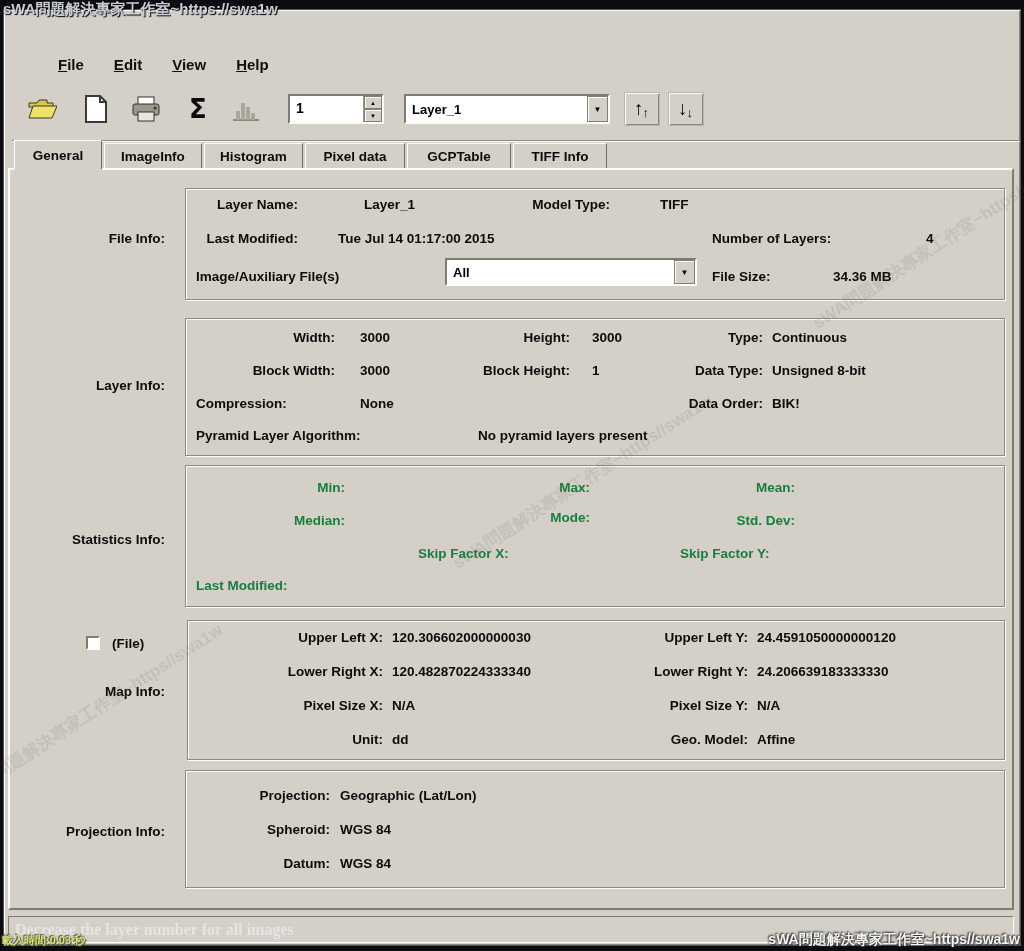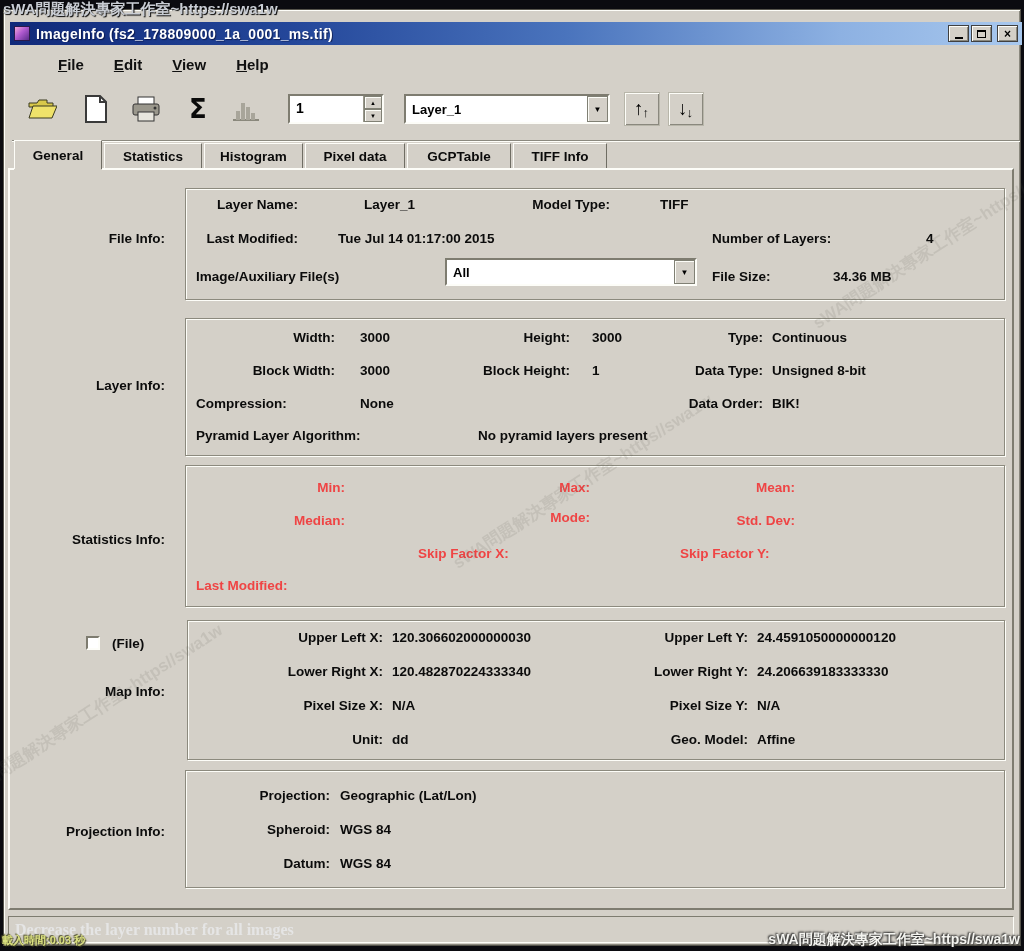--- a/index.html
+++ b/index.html
@@ -102,21 +102,21 @@
     border:2px solid; border-color:#fdfdf8 #7e7c70 #7e7c70 #fdfdf8;
     background:#d4d0c8; z-index:2;
   }
   .gbox {
     position:absolute; border:1px solid #8c8a7e;
     box-shadow:1px 1px 0 #fdfdf8, inset 1px 1px 0 #fdfdf8;
     background:#d4d0c8; z-index:4;
   }
   .lbl { position:absolute; font-size:13.5px; font-weight:700; color:#0b0b0b; white-space:nowrap; z-index:6; }
   .r { text-align:right; }
-  .dim { color:#ef4444; }
+  .dim { color:#15803d; }
   .section-label { font-size:13.5px; font-weight:700; }
   .checkbox {
     position:absolute; width:14px; height:14px; background:#fff;
     border:2px solid; border-color:#7e7c70 #fdfdf8 #fdfdf8 #7e7c70; z-index:6;
   }
   .combo-aux { left:445px; top:258px; width:252px; height:28px; z-index:6; }
   
   .statusbar {
     position:absolute; left:8px; top:916px; width:1006px; height:27px;
     border:1px solid; border-color:#7e7c70 #fdfdf8 #fdfdf8 #7e7c70;
@@ -132,35 +132,20 @@
     text-shadow:1px 1px 1px #4a4a28, -1px -1px 1px #4a4a28; white-space:nowrap; }
   .wm-diag { position:absolute; font-size:17px; font-weight:700; color:#55544a; opacity:.12;
     transform:rotate(-33deg); white-space:nowrap; z-index:40; pointer-events:none; }
   svg { display:block; }
 </style>
 </head>
 <body>
 
 <div class="window">
 
-  <div class="titlebar">
-    <div class="app-icon"></div>
-    <div class="title-text">ImageInfo (fs2_178809000_1a_0001_ms.tif)</div>
-    <div class="caption-buttons">
-      <div class="cap-btn">
-          <div class="min-glyph"></div>
-        </div>
-      <div class="cap-btn">
-          <div class="max-glyph"></div>
-        </div>
-      <div class="cap-btn close">
-          <span>×</span>
-        </div>
-    </div>
-  </div>
 
   <div class="menubar">
     <span class="menu-item">File</span>
     <span class="menu-item">Edit</span>
     <span class="menu-item">View</span>
     <span class="menu-item">Help</span>
   </div>
 
   <div class="toolbar">
     <div class="tool-icon" style="left:12px;">
@@ -218,21 +203,21 @@
     <div class="layer-btn" style="left:656px;">
       <span class="arrow-big">↓</span>
         <span class="arrow-small">↓</span>
     </div>
   </div>
 
   <div class="toolbar-sep"></div>
 </div>
 
 <div class="tab active" style="left:14px;  width:88px;">General</div>
-<div class="tab" style="left:104px; width:98px;">Statistics</div>
+<div class="tab" style="left:104px; width:98px;">ImageInfo</div>
 <div class="tab" style="left:204px; width:99px;">Histogram</div>
 <div class="tab" style="left:305px; width:100px;">Pixel data</div>
 <div class="tab" style="left:407px; width:104px;">GCPTable</div>
 <div class="tab" style="left:513px; width:94px;">TIFF Info</div>
 
 <div class="panel"></div>
 
 <div class="gbox" style="left:185px; top:188px; width:820px; height:112px;"></div>
 <div class="gbox" style="left:185px; top:318px; width:820px; height:138px;"></div>
 <div class="gbox" style="left:185px; top:465px; width:820px; height:142px;"></div>

